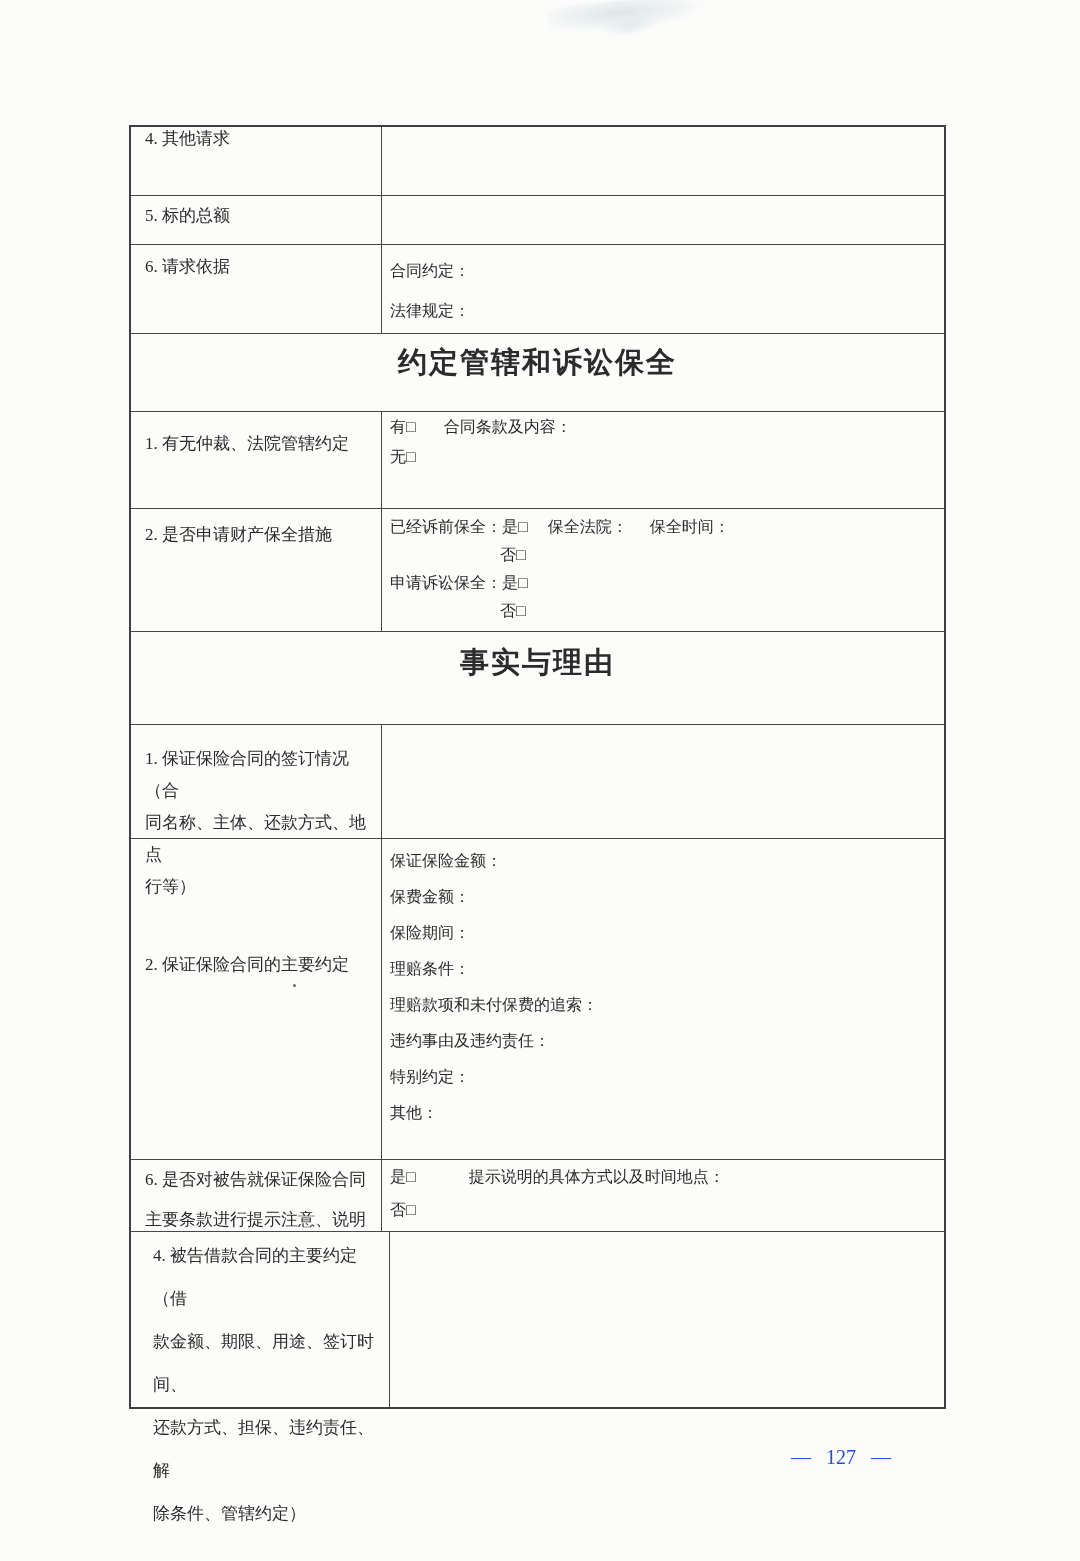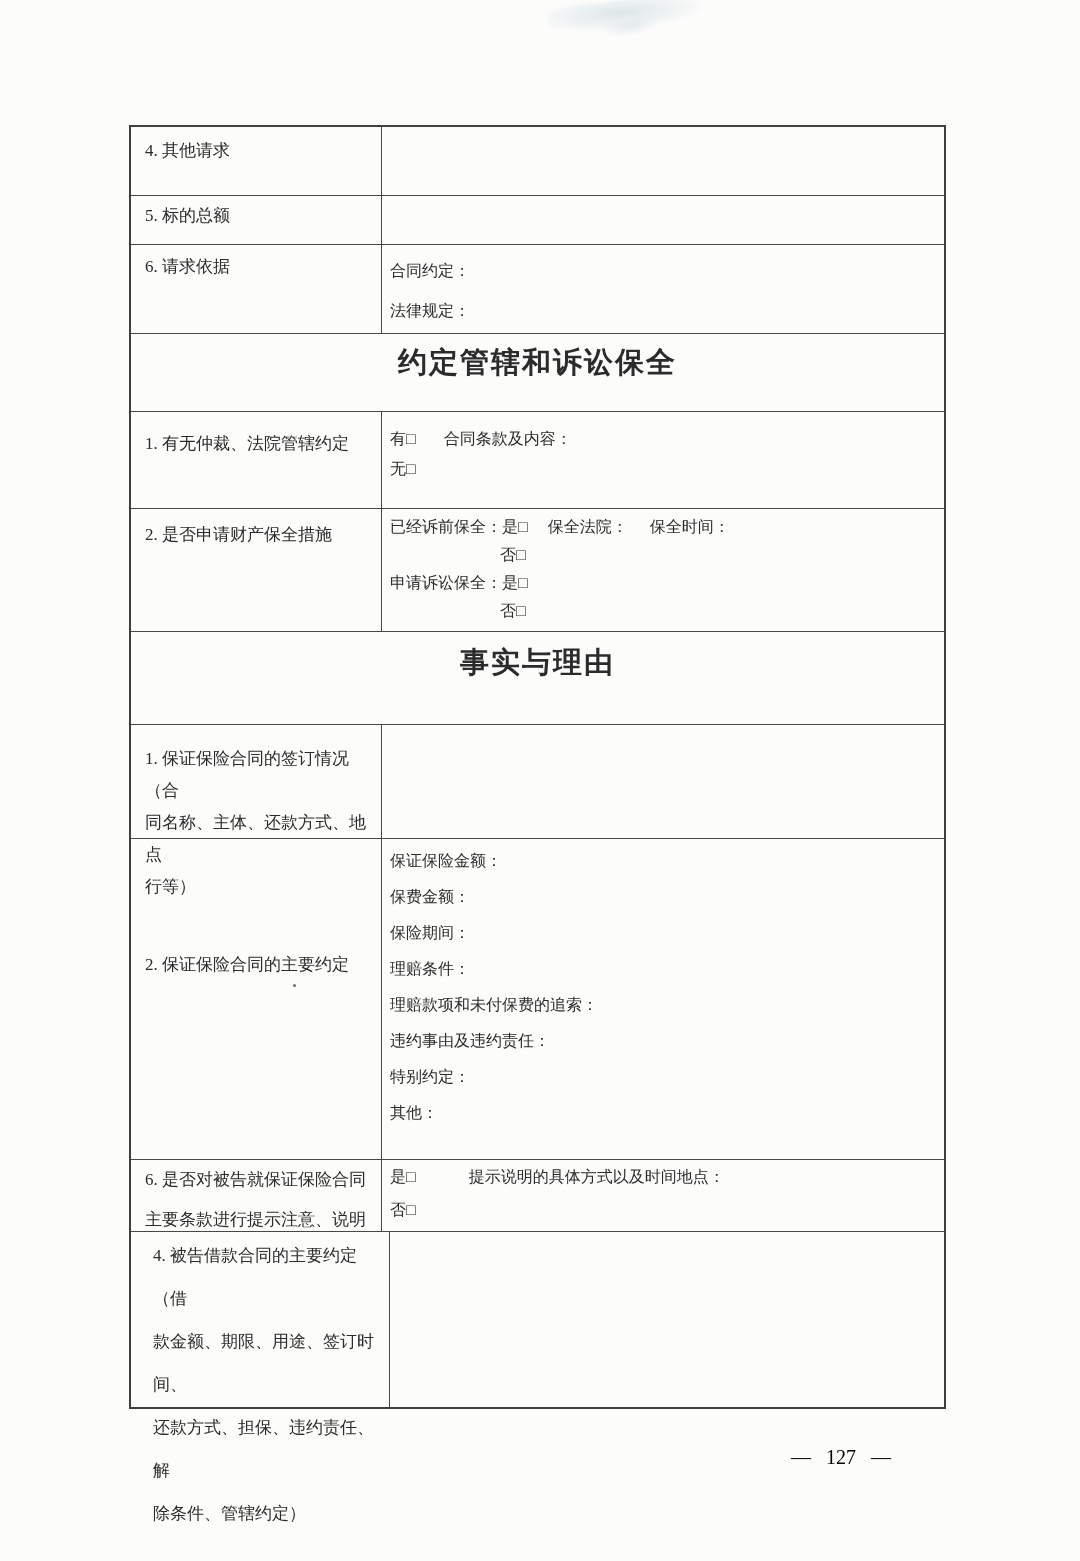--- a/index.html
+++ b/index.html
@@ -46,21 +46,21 @@
   .h-r2{height:49px;}
   .h-r3{height:89px;}
   .h-sec1{height:78px;padding-top:10px;}
   .h-r4{height:97px;}
   .h-r5{height:123px;}
   .h-sec2{height:93px;padding-top:12px;}
   .h-r6{height:114px;}
   .h-r7{height:321px;}
   .h-r8{height:72px;}
   .h-r9{height:175px;}
-  .pt12{padding-top:12px;font-family:Liberation Serif, serif;}
+  .pt12{padding-top:0;font-family:Liberation Serif, serif;}
   .pt8{padding-top:8px;}
   .pt10{padding-top:10px;}
   .pt14{padding-top:14px;}
   .pt18{padding-top:18px;}
   .pt20{padding-top:20px;}
   .pt114{padding-top:114px;}
   .lh28{line-height:28px;}
   .lh30{line-height:30px;}
   .lh32{line-height:32px;}
   .lh33{line-height:33px;}
@@ -72,21 +72,21 @@
   .gap32{display:inline-block;margin-left:20px;}
   .gap22{display:inline-block;margin-left:22px;}
   .gap42{display:inline-block;margin-left:53px;}
   .indent110{margin-left:110px;}
   .stray-dot{
     position:absolute;left:293px;top:984px;width:3px;height:3px;
     border-radius:50%;background:#3a3a3a;opacity:.75;
   }
   .page-number{
     position:absolute;left:791px;top:1444px;
-    font-size:20px;line-height:26px;word-spacing:10px;color:#000000;
+    font-size:20px;line-height:26px;word-spacing:10px;color:#1d4ed8;
     white-space:nowrap;
   }
 </style>
 </head>
 <body>
 
 <div class="smudge"></div>
 <div class="smudge2"></div>
 
 <div class="form-table">

